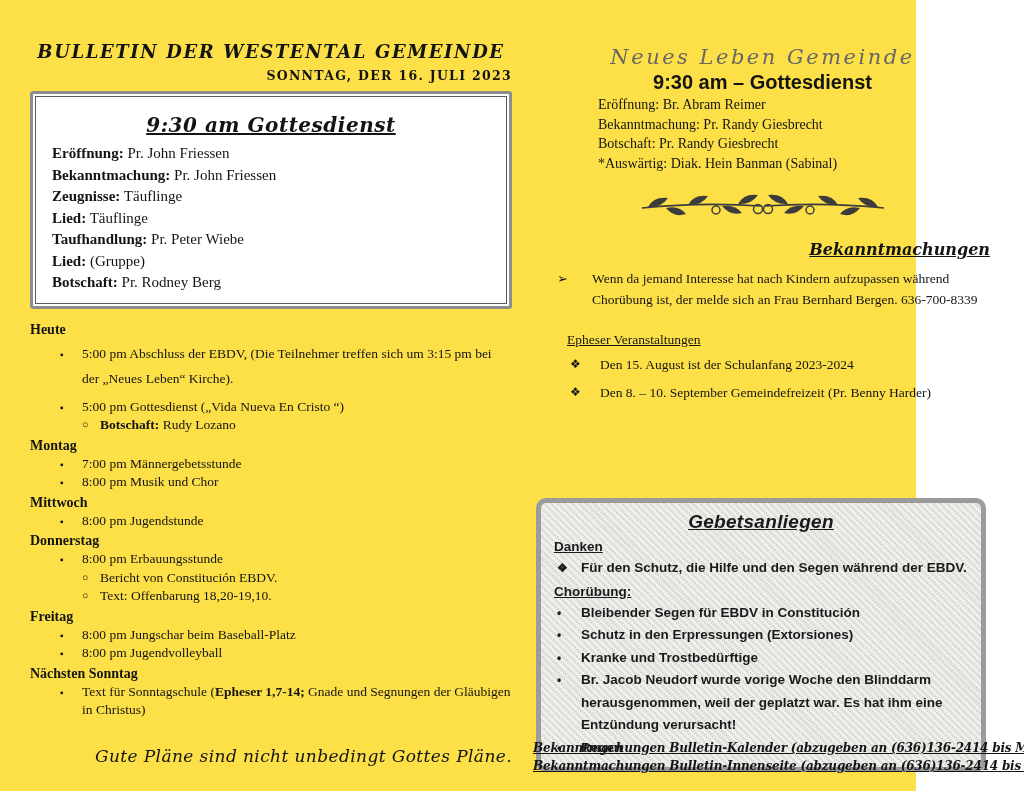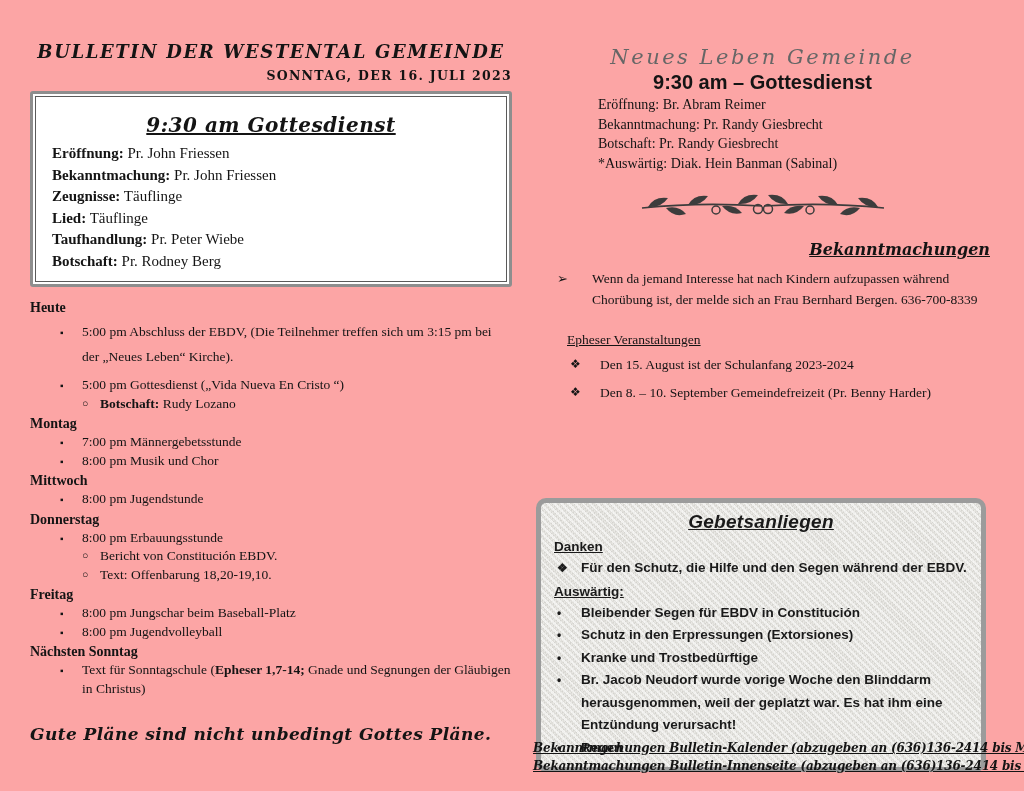--- a/index.html
+++ b/index.html
@@ -1,18 +1,18 @@
 <!DOCTYPE html>
 <html><head>
 <meta charset="utf-8">
 <style>
   html,body{margin:0;padding:0;background:#ffffff;}
   body{width:1024px;height:791px;overflow:hidden;
        font-family:"Liberation Serif",serif;color:#141414;}
-  .page{position:relative;width:1024px;height:791px;background:#fca5a5;}
+  .page{position:relative;width:916px;height:791px;background:#fde047;}
 
   
   .col-left{position:absolute;left:30px;top:40px;width:482px;}
   .title{font-family:"DejaVu Serif",serif;font-style:italic;font-weight:bold;
          font-size:18px;letter-spacing:1.6px;text-align:center;line-height:24px;}
   .date-line{font-family:"DejaVu Serif",serif;font-weight:bold;font-size:12.5px;
          letter-spacing:1.3px;text-align:right;margin-top:4px;line-height:16px;}
 
   .service-box{margin-top:7px;border:3px solid #8e8e8e;border-radius:3px;background:#fff;}
   .service-inner{border:1.5px solid #5a5a5a;margin:2px;padding:15px 16px 9px 16px;}
@@ -24,22 +24,22 @@
 
   .sched{margin-top:12px;}
   .day{font-weight:bold;font-size:14px;line-height:18px;margin-top:2px;}
   .item{position:relative;padding-left:52px;font-size:13.5px;line-height:18.5px;}
   .item > .mk{position:absolute;left:30px;top:1px;font-size:10px;}
   .item.loose{line-height:25px;margin:2px 0 7px 0;}
   .sub{position:relative;padding-left:70px;font-size:13.5px;line-height:18.5px;}
   .sub > .mk{position:absolute;left:52px;top:0px;font-size:10.5px;}
   .b{font-weight:bold;}
 
-  .quote{margin-top:26px;text-align:left;font-family:"DejaVu Serif",serif;
-         font-style:italic;font-weight:bold;font-size:17px;letter-spacing:0.4px;}
+  .quote{margin-top:26px;text-align:right;font-family:"DejaVu Serif",serif;
+         font-style:italic;font-weight:normal;font-size:17px;letter-spacing:0.4px;}
 
   
   .col-right{position:absolute;left:535px;top:44px;width:455px;}
   .church-name{font-family:"DejaVu Serif",serif;font-style:italic;font-size:21px;
          letter-spacing:2.5px;color:#666666;text-align:center;line-height:26px;}
   .r-time{font-family:"Liberation Sans",sans-serif;font-weight:bold;font-size:20px;
          text-align:center;margin-top:3px;line-height:19px;}
   .r-lines{margin-top:3px;padding-left:63px;font-size:14px;line-height:19.5px;}
   .divider-wrap{display:flex;justify-content:center;margin-top:20px;}
   .ann-head{margin-top:19px;text-align:right;font-family:"DejaVu Serif",serif;
@@ -103,20 +103,24 @@
         </div>
         <div class="svc-line">
           <span class="lbl">Lied:</span>
           <span>Täuflinge</span>
         </div>
         <div class="svc-line">
           <span class="lbl">Taufhandlung:</span>
           <span>Pr. Peter Wiebe</span>
         </div>
         <div class="svc-line">
+          <span class="lbl">Lied:</span>
+          <span>(Gruppe)</span>
+        </div>
+        <div class="svc-line">
           <span class="lbl">Botschaft:</span>
           <span>Pr. Rodney Berg</span>
         </div>
       </div>
     </div>
 
     <div class="sched">
 
       <div class="day">Heute</div>
       <div class="item loose">
@@ -223,21 +227,21 @@
     </div>
   </div>
 
   <div class="prayer">
     <div class="prayer-heading">Gebetsanliegen</div>
     <div class="p-sub">Danken</div>
     <div class="p-item">
       <span class="mk">❖</span>
       <span>Für den Schutz, die Hilfe und den Segen während der EBDV.</span>
     </div>
-    <div class="p-sub">Auswärtig:</div>
+    <div class="p-sub">Chorübung:</div>
     <div class="p-item">
       <span class="mk">•</span>
       <span>Bleibender Segen für EBDV in Constitución</span>
     </div>
     <div class="p-item">
       <span class="mk">•</span>
       <span>Schutz in den Erpressungen (Extorsiones)</span>
     </div>
     <div class="p-item">
       <span class="mk">•</span>

